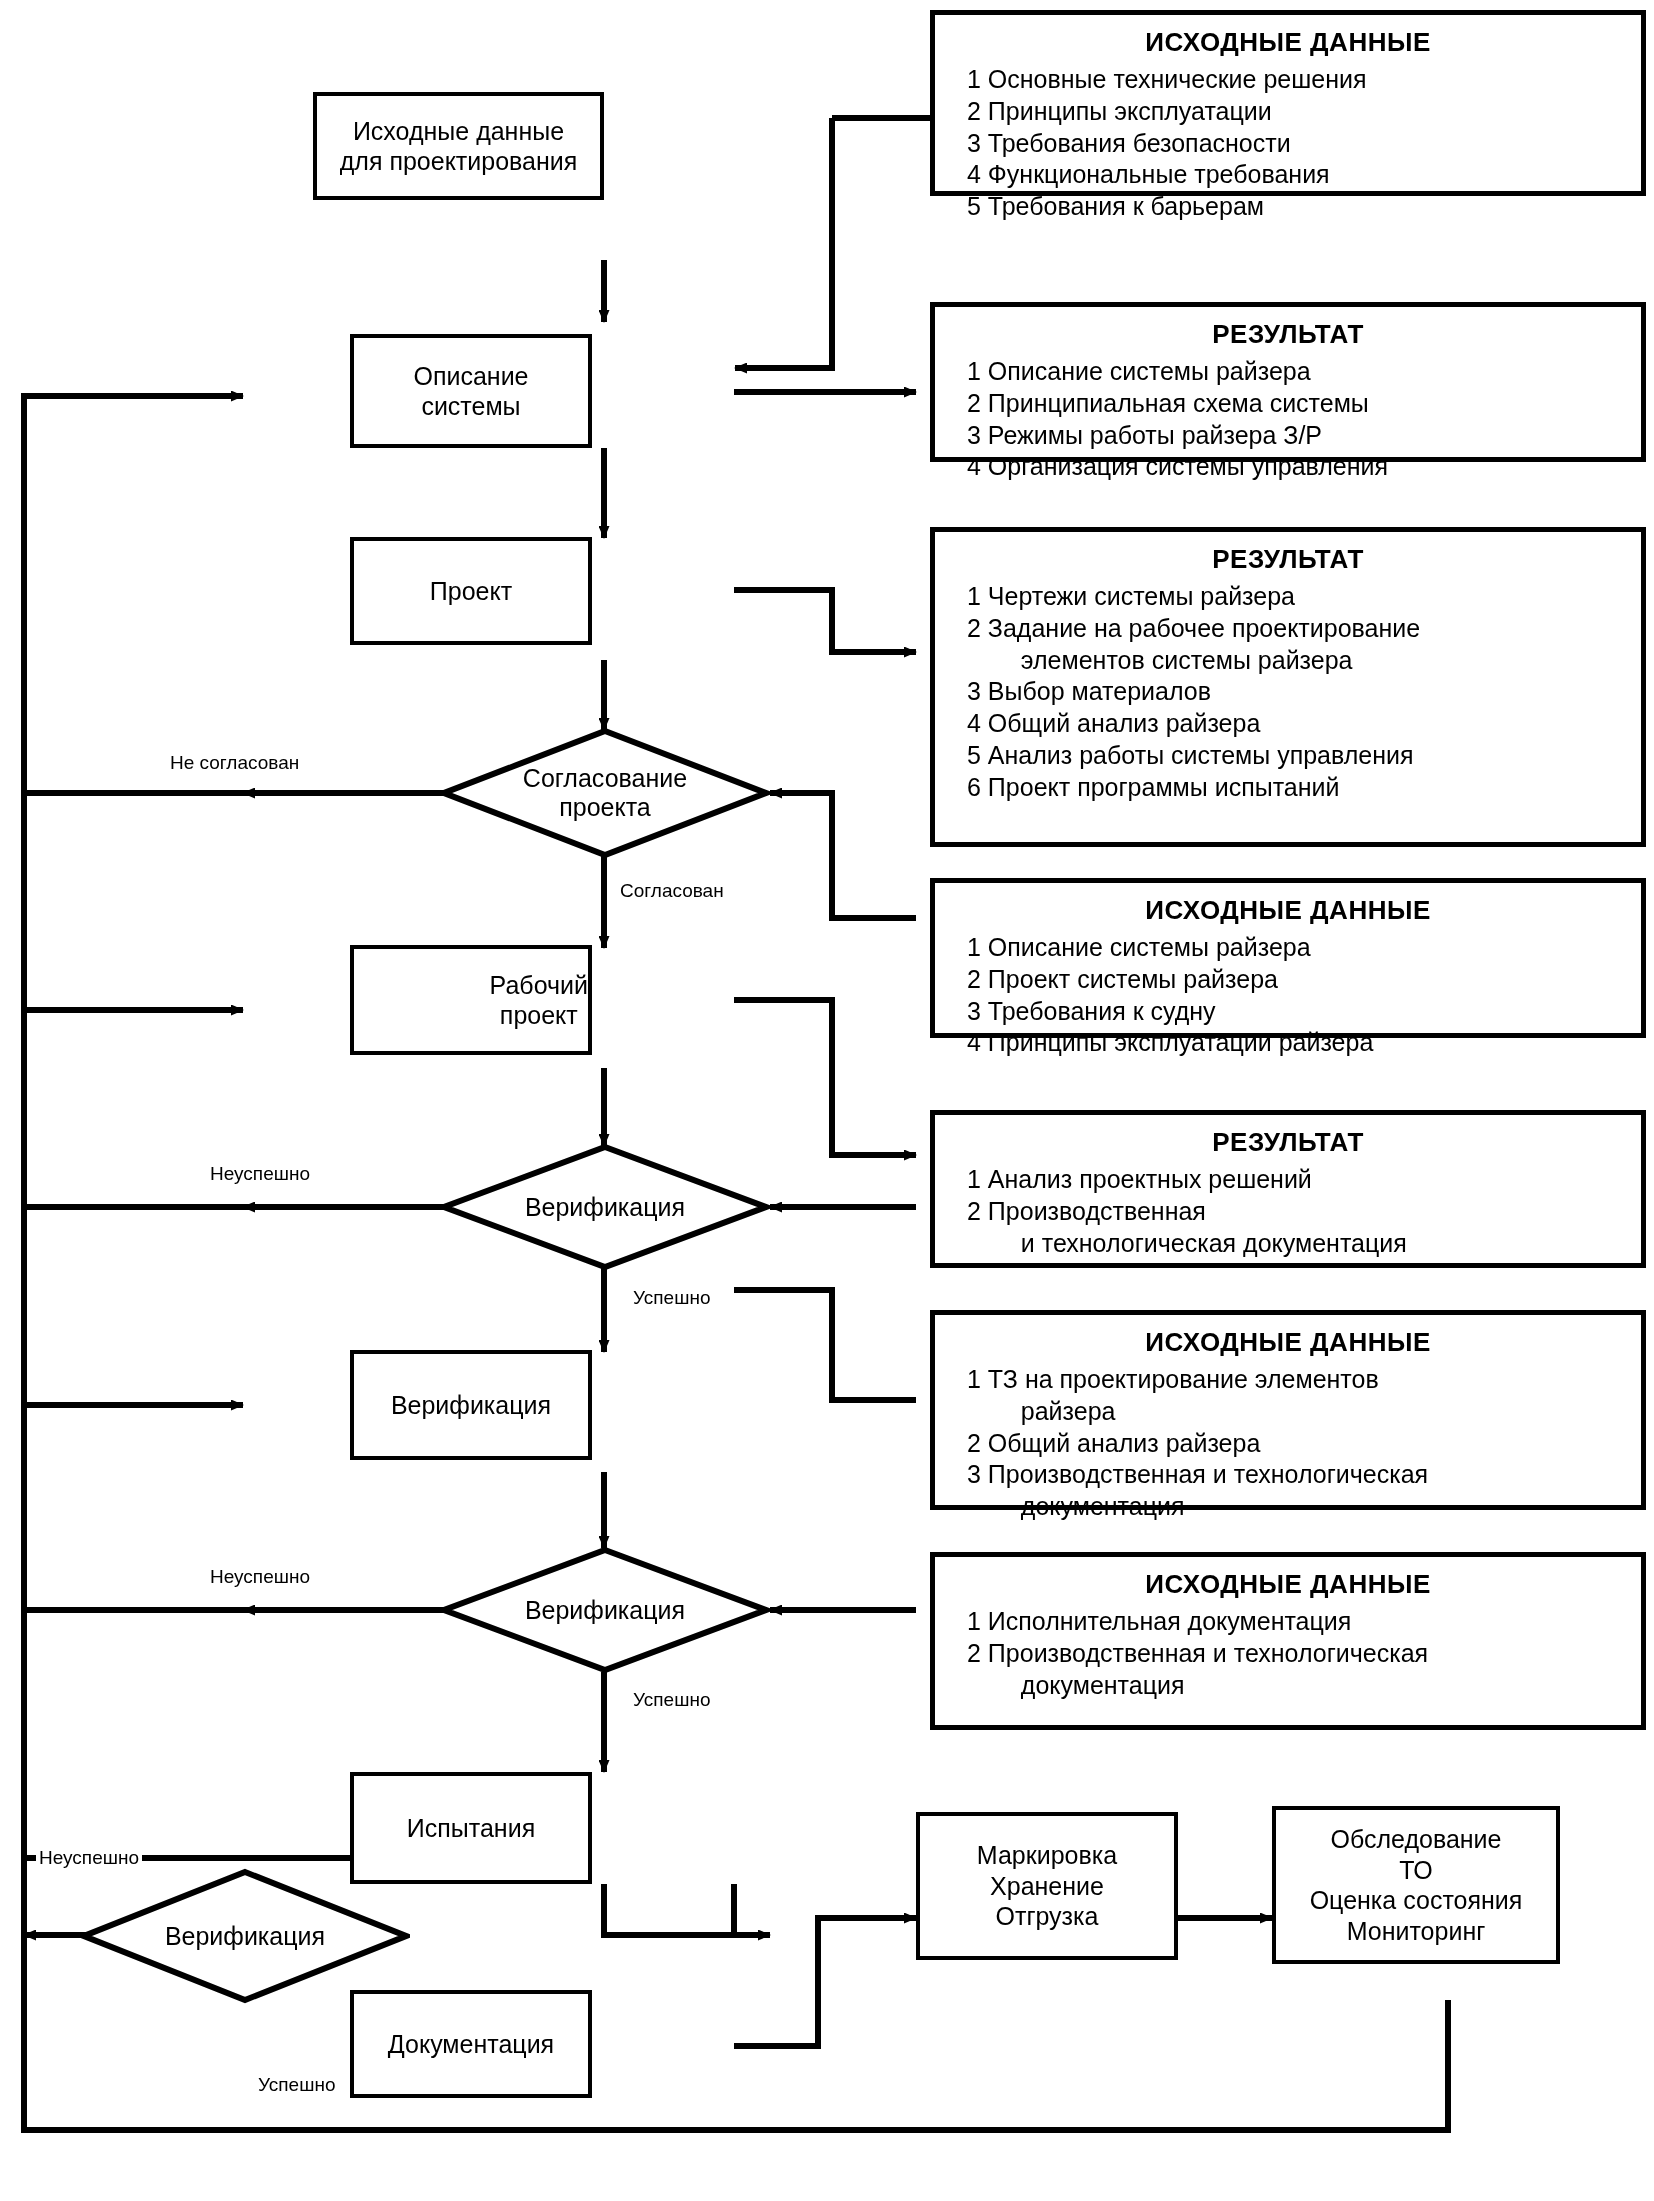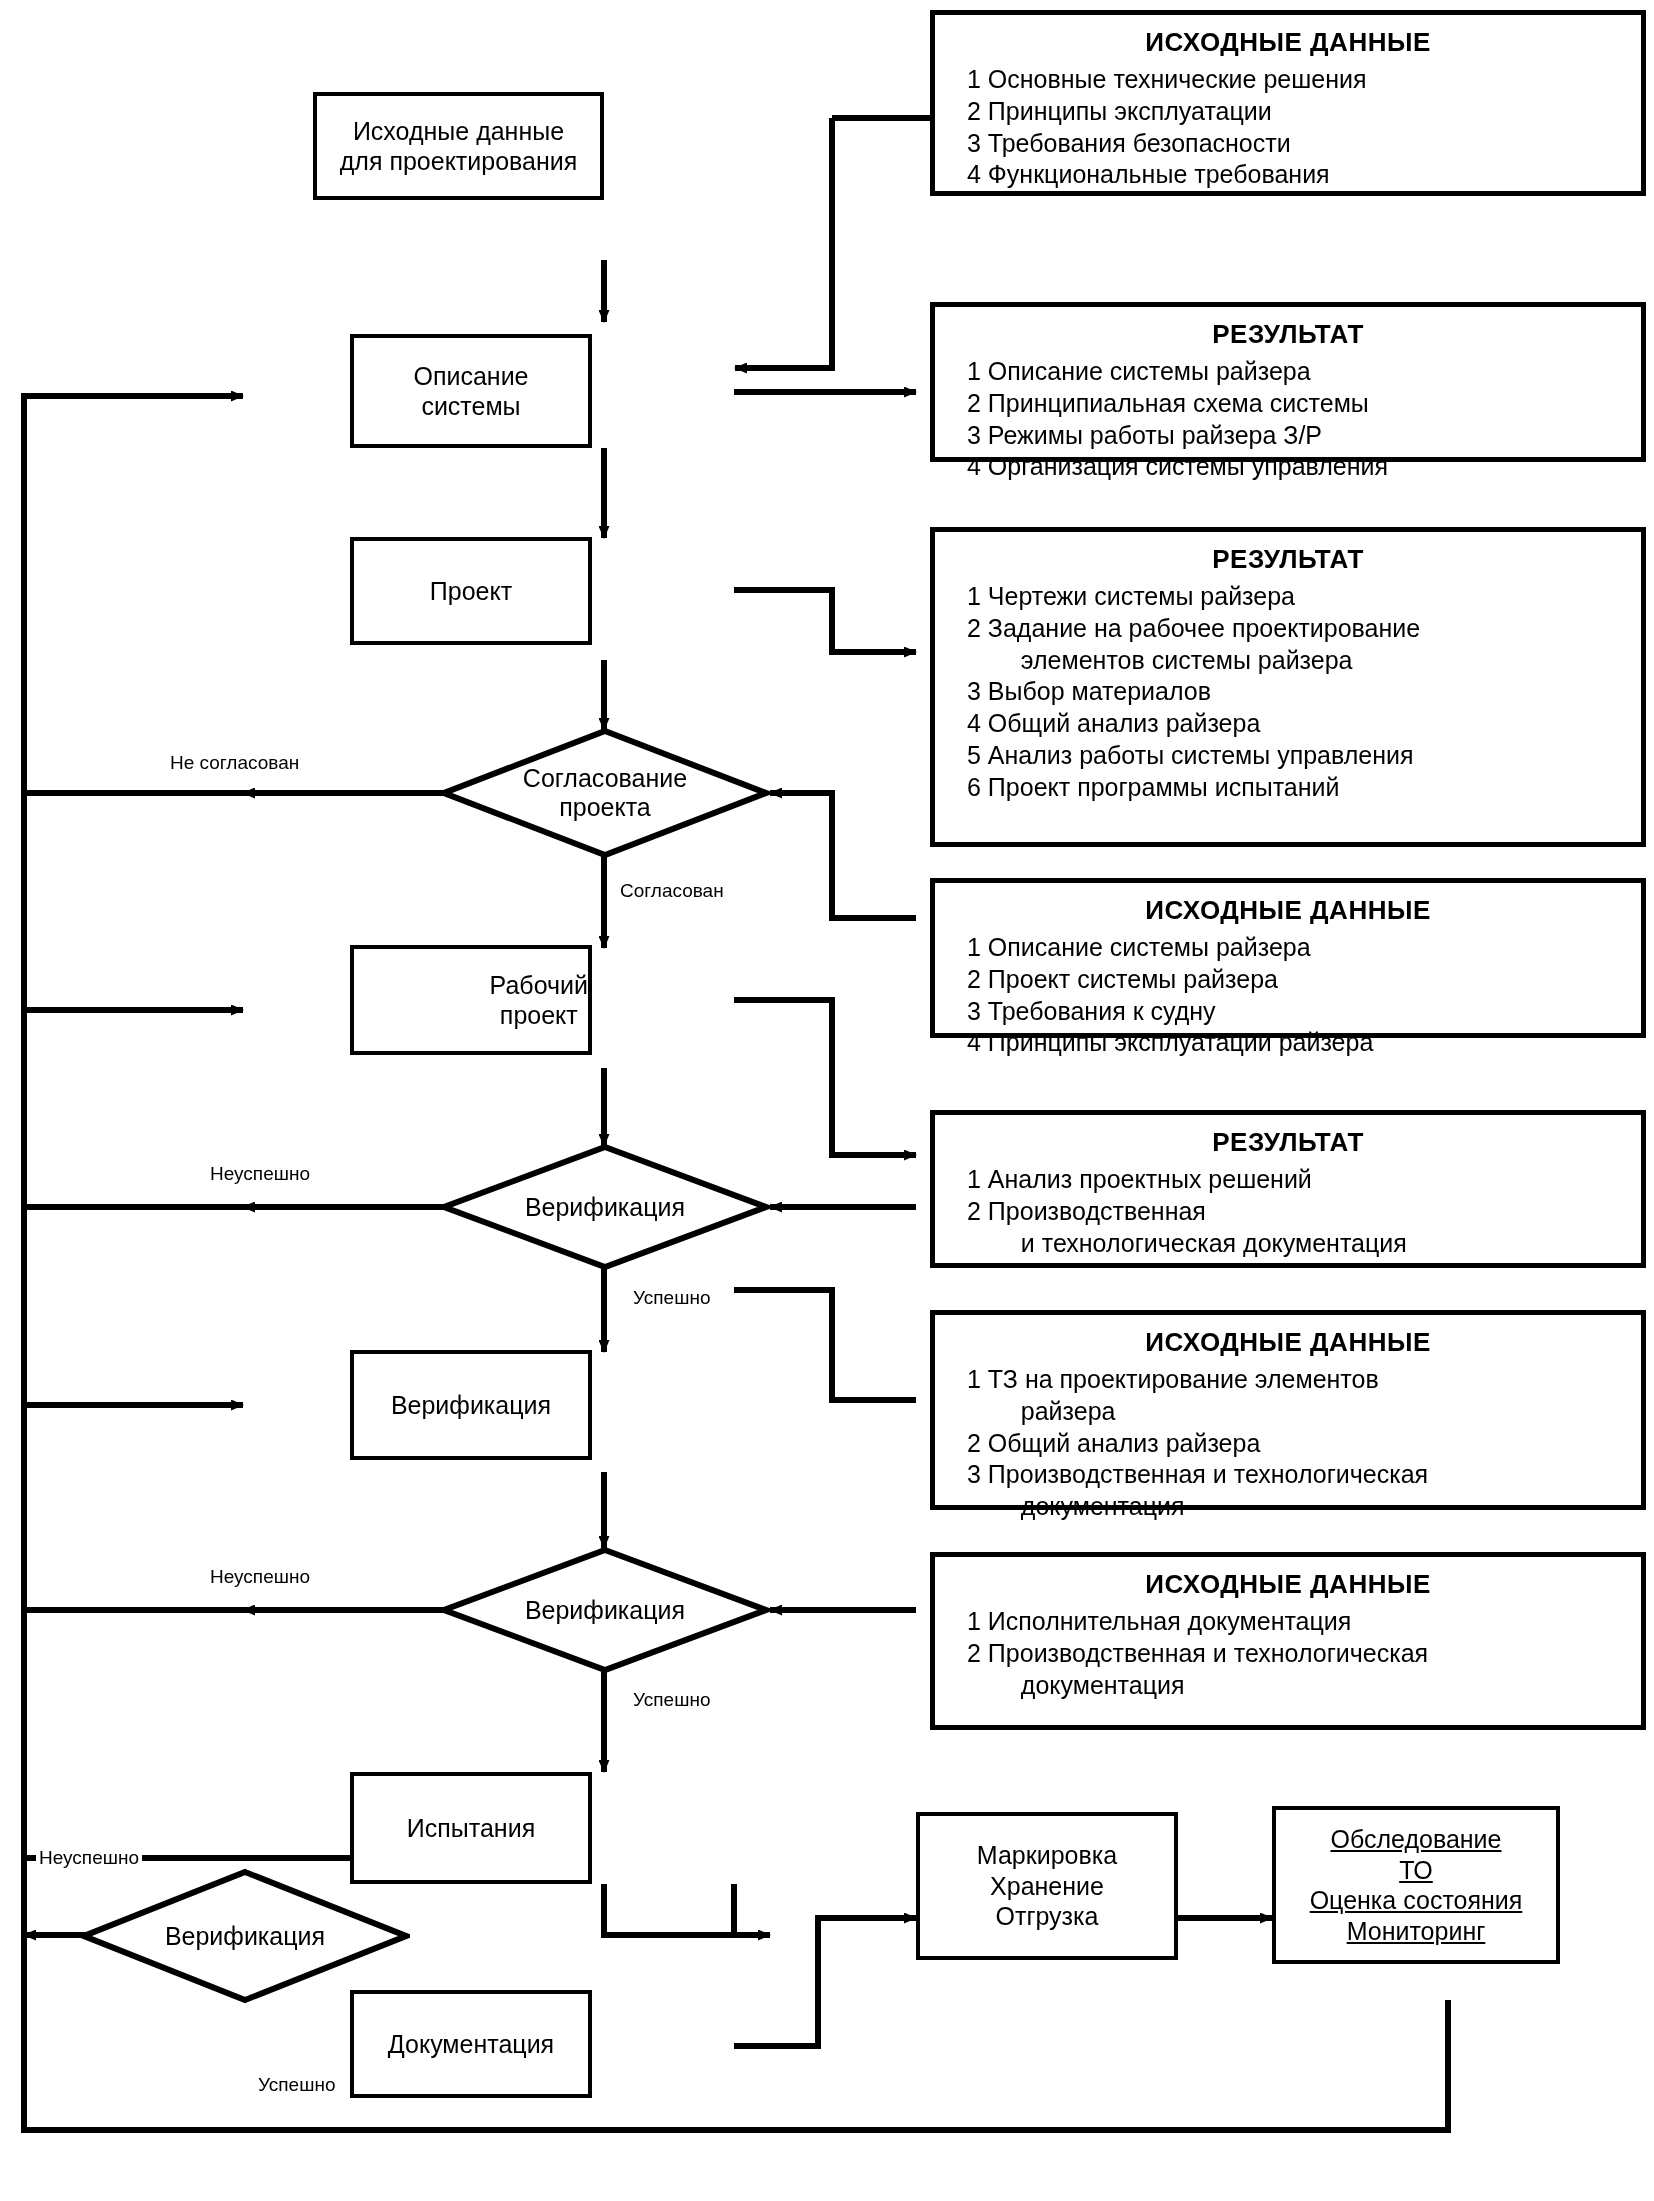--- a/index.html
+++ b/index.html
@@ -131,21 +131,21 @@
   <div class="node" style="left:350px;top:1990px;width:242px;height:108px;">
     <span style="white-space:pre-line">Документация</span>
   </div>
 
   <div class="node" style="left:916px;top:1812px;width:262px;height:148px;">
     <span style="white-space:pre-line">Маркировка
 Хранение
 Отгрузка</span>
   </div>
 
-  <div class="node" style="left:1272px;top:1806px;width:288px;height:158px;text-decoration:underline;">
+  <div class="node" style="left:1272px;top:1806px;width:288px;height:158px;">
     <span style="white-space:pre-line">Обследование
 ТО
 Оценка состояния
 Мониторинг</span>
   </div>
 
   <div class="diamond" style="left:440px;top:727px;width:330px;height:132px;">
     <svg width="330" height="132" viewBox="0 0 330 132">
       <polygon points="165,4 326,66 165,128 4,66" fill="#fff" stroke="#000" stroke-width="6"></polygon>
     </svg>
@@ -183,20 +183,21 @@
   <div class="edgelabel" style="left:36px;top:1847px;">Неуспешно</div>
   <div class="edgelabel" style="left:255px;top:2074px;">Успешно</div>
 
   <div class="panel" style="left:930px;top:10px;width:716px;height:186px;">
     <div class="ptitle">ИСХОДНЫЕ ДАННЫЕ</div>
     <ul>
       <li>1 Основные технические решения</li>
       <li>2 Принципы эксплуатации</li>
       <li>3 Требования безопасности</li>
       <li>4 Функциональные требования</li>
+      <li>5 Требования к барьерам</li>
     </ul>
   </div>
 
   <div class="panel" style="left:930px;top:302px;width:716px;height:160px;">
     <div class="ptitle">РЕЗУЛЬТАТ</div>
     <ul>
       <li>1 Описание системы райзера</li>
       <li>2 Принципиальная схема системы</li>
       <li>3 Режимы работы райзера З/Р</li>
       <li>4 Организация системы управления</li>

